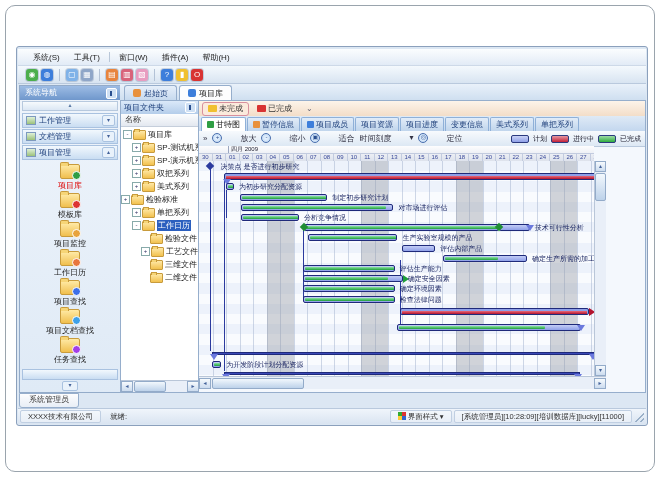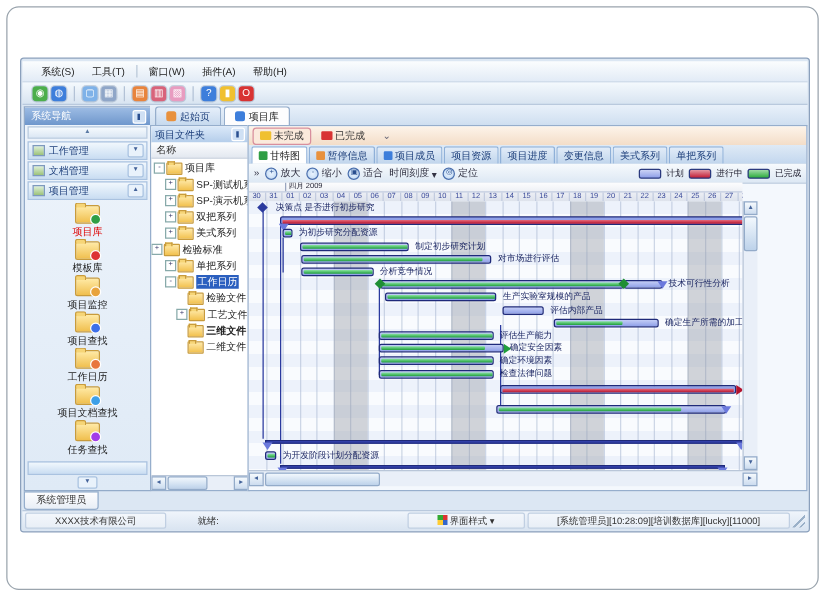--- a/index.html
+++ b/index.html
@@ -55,21 +55,21 @@
   #gantt{position:absolute;left:181px;top:53px;right:1px;bottom:32px;background:#f4f8fd;border:1px solid #96aecc;overflow:hidden;}
   #filterrow{position:absolute;left:0;top:0;right:0;height:15px;background:linear-gradient(#fdf4ea,#f3ddc8);border-bottom:1px solid #d9c3ad;display:flex;align-items:center;padding-left:3px;gap:3px;}
   .fbtn{height:12px;display:flex;align-items:center;gap:2px;padding:0 5px;font-size:8px;color:#333;border-radius:3px;}
   .fbtn.active{background:#fbeadc;border:1px solid #d88f9d;}
   .ficon{width:9px;height:7px;border-radius:1px;}
   #gtabs{position:absolute;left:0;top:15px;right:0;height:15px;background:linear-gradient(#dfeaf6,#c3d7ee);border-bottom:1px solid #96aecc;display:flex;align-items:flex-end;padding-left:2px;gap:1px;}
   .gtab{height:13px;padding:0 5px;display:flex;align-items:center;gap:2px;font-size:8px;color:#1c3e7a;background:linear-gradient(#e2ecf8,#c0d5ec);border:1px solid #8fb0d8;border-bottom:none;border-radius:2px 2px 0 0;}
   .gtab.active{background:#fff;color:#111;}
   .gticon{width:7px;height:7px;border-radius:1px;}
   #gtools{position:absolute;left:0;top:30px;right:0;height:15px;background:linear-gradient(#f7fafd,#dde8f4);border-bottom:1px solid #b9c9dd;display:flex;align-items:center;padding:0 4px;font-size:8px;color:#334;gap:5px;}
-  .gtool{display:flex;align-items:flex-end;gap:2px;}
+  .gtool{display:flex;align-items:flex-start;gap:18px;}
   .mag{width:8px;height:8px;border-radius:50%;border:1px solid #4a6fae;background:radial-gradient(#eaf4ff,#bcd6f2);font-size:6px;line-height:7px;text-align:center;color:#2a4f8f;}
   #legend{margin-left:auto;display:flex;align-items:center;gap:4px;}
   .chip{width:16px;height:6px;border:1px solid #2b3a7e;border-radius:2px;}
   .leglbl{font-size:7px;color:#223;}
   #timeline{position:absolute;left:0;top:45px;width:395px;height:15px;background:linear-gradient(#fdfdfe,#dde2ec);border-bottom:1px solid #aab4c8;overflow:hidden;}
   #monthrow{position:absolute;left:0;top:0;width:100%;height:7px;border-bottom:1px solid #c2cbdf;font-size:6px;line-height:7px;color:#223;}
   #monthlbl{position:absolute;left:29px;top:0;padding-left:2px;border-left:1px solid #9aa6c0;height:7px;}
   #daysrow{position:absolute;left:0;top:8px;width:100%;height:7px;display:flex;}
   .dcell{width:13.5px;flex:0 0 auto;font-size:6px;line-height:7px;text-align:center;color:#3a4a9a;border-right:1px solid #c2cbdf;box-sizing:border-box;}
   #chartbody{position:absolute;left:0;top:60px;width:395px;height:215px;overflow:hidden;
@@ -88,21 +88,21 @@
   .dia{position:absolute;width:6px;height:6px;background:#1f8e34;transform:rotate(45deg);}
   .dia.navy{background:#2b3a9e;}
   .arrowr{position:absolute;width:0;height:0;border-top:4px solid transparent;border-bottom:4px solid transparent;border-left:6px solid #1f9e3c;}
   .arrowr.red{border-left-color:#b3132e;}
   .tasklabel{position:absolute;font-size:7px;color:#15205e;white-space:nowrap;line-height:8px;}
   #vscroll{position:absolute;left:395px;top:60px;width:11px;height:215px;background:#e9eff8;border-left:1px solid #b9c6d8;}
   #ghscroll{position:absolute;left:0;top:275px;width:407px;height:12px;background:#e9eff8;border-top:1px solid #b9c6d8;display:flex;align-items:center;}
   
   #msgtab{position:absolute;left:2px;bottom:17px;width:58px;height:13px;background:linear-gradient(#fdfdfe,#e8eef6);border:1px solid #96aecc;border-radius:0 0 3px 3px;font-size:8px;line-height:12px;text-align:center;color:#333;}
   #statusbar{position:absolute;left:1px;bottom:1px;right:1px;height:15px;background:linear-gradient(#f0f5fb,#d9e4f1);border-top:1px solid #b9c9dd;display:flex;align-items:center;font-size:7.5px;color:#333;}
-  .scell{height:11px;line-height:11px;padding:0 23px;border:1px solid #c0cfe2;border-radius:2px;margin-left:2px;background:rgba(255,255,255,.35);white-space:nowrap;}
+  .scell{height:11px;line-height:11px;padding:0 7px;border:1px solid #c0cfe2;border-radius:2px;margin-left:2px;background:rgba(255,255,255,.35);white-space:nowrap;}
   #sspacer{flex:1;}
   .grid4{display:inline-block;width:8px;height:8px;vertical-align:-1px;margin-right:2px;
     background:conic-gradient(#d33 0 25%,#36c 0 50%,#fc3 0 75%,#3a3 0);}
   #grip{width:10px;height:10px;margin:0 2px;background:
     linear-gradient(135deg,transparent 50%,#9ab0c8 50% 60%,transparent 60% 75%,#9ab0c8 75% 85%,transparent 85%);}
 </style>
 </head>
 <body>
 
 <div id="canvas">
@@ -169,29 +169,29 @@
             <div class="navlabel">模板库</div>
           </div>
           <div class="navitem">
             <div class="fold">
               <div class="badge" style="background: rgb(232, 163, 61);"></div>
             </div>
             <div class="navlabel">项目监控</div>
           </div>
           <div class="navitem">
             <div class="fold">
+              <div class="badge" style="background: rgb(232, 118, 61);"></div>
+            </div>
+            <div class="navlabel">工作日历</div>
+          </div>
+          <div class="navitem">
+            <div class="fold">
               <div class="badge" style="background: rgb(61, 111, 232);"></div>
             </div>
             <div class="navlabel">项目查找</div>
-          </div>
-          <div class="navitem">
-            <div class="fold">
-              <div class="badge" style="background: rgb(232, 118, 61);"></div>
-            </div>
-            <div class="navlabel">工作日历</div>
           </div>
           <div class="navitem">
             <div class="fold">
               <div class="badge" style="background: rgb(61, 160, 232);"></div>
             </div>
             <div class="navlabel">项目文档查找</div>
           </div>
           <div class="navitem">
             <div class="fold">
               <div class="badge" style="background: rgb(162, 61, 232);"></div>
@@ -264,21 +264,21 @@
           <div class="tnode" style="padding-left: 20px;">
             <span style="width: 9px; flex: 0 0 auto;"></span>
             <span class="tfold"></span>
             <span class="tlabeltxt">检验文件</span>
           </div>
           <div class="tnode" style="padding-left: 20px;">
             <span class="texp">+</span>
             <span class="tfold"></span>
             <span class="tlabeltxt">工艺文件</span>
           </div>
-          <div class="tnode" style="padding-left: 20px; font-weight: bold;">
+          <div class="tnode" style="padding-left: 20px;">
             <span style="width: 9px; flex: 0 0 auto;"></span>
             <span class="tfold"></span>
             <span class="tlabeltxt">三维文件</span>
           </div>
           <div class="tnode" style="padding-left: 20px;">
             <span style="width: 9px; flex: 0 0 auto;"></span>
             <span class="tfold"></span>
             <span class="tlabeltxt">二维文件</span>
           </div>
         </div>

